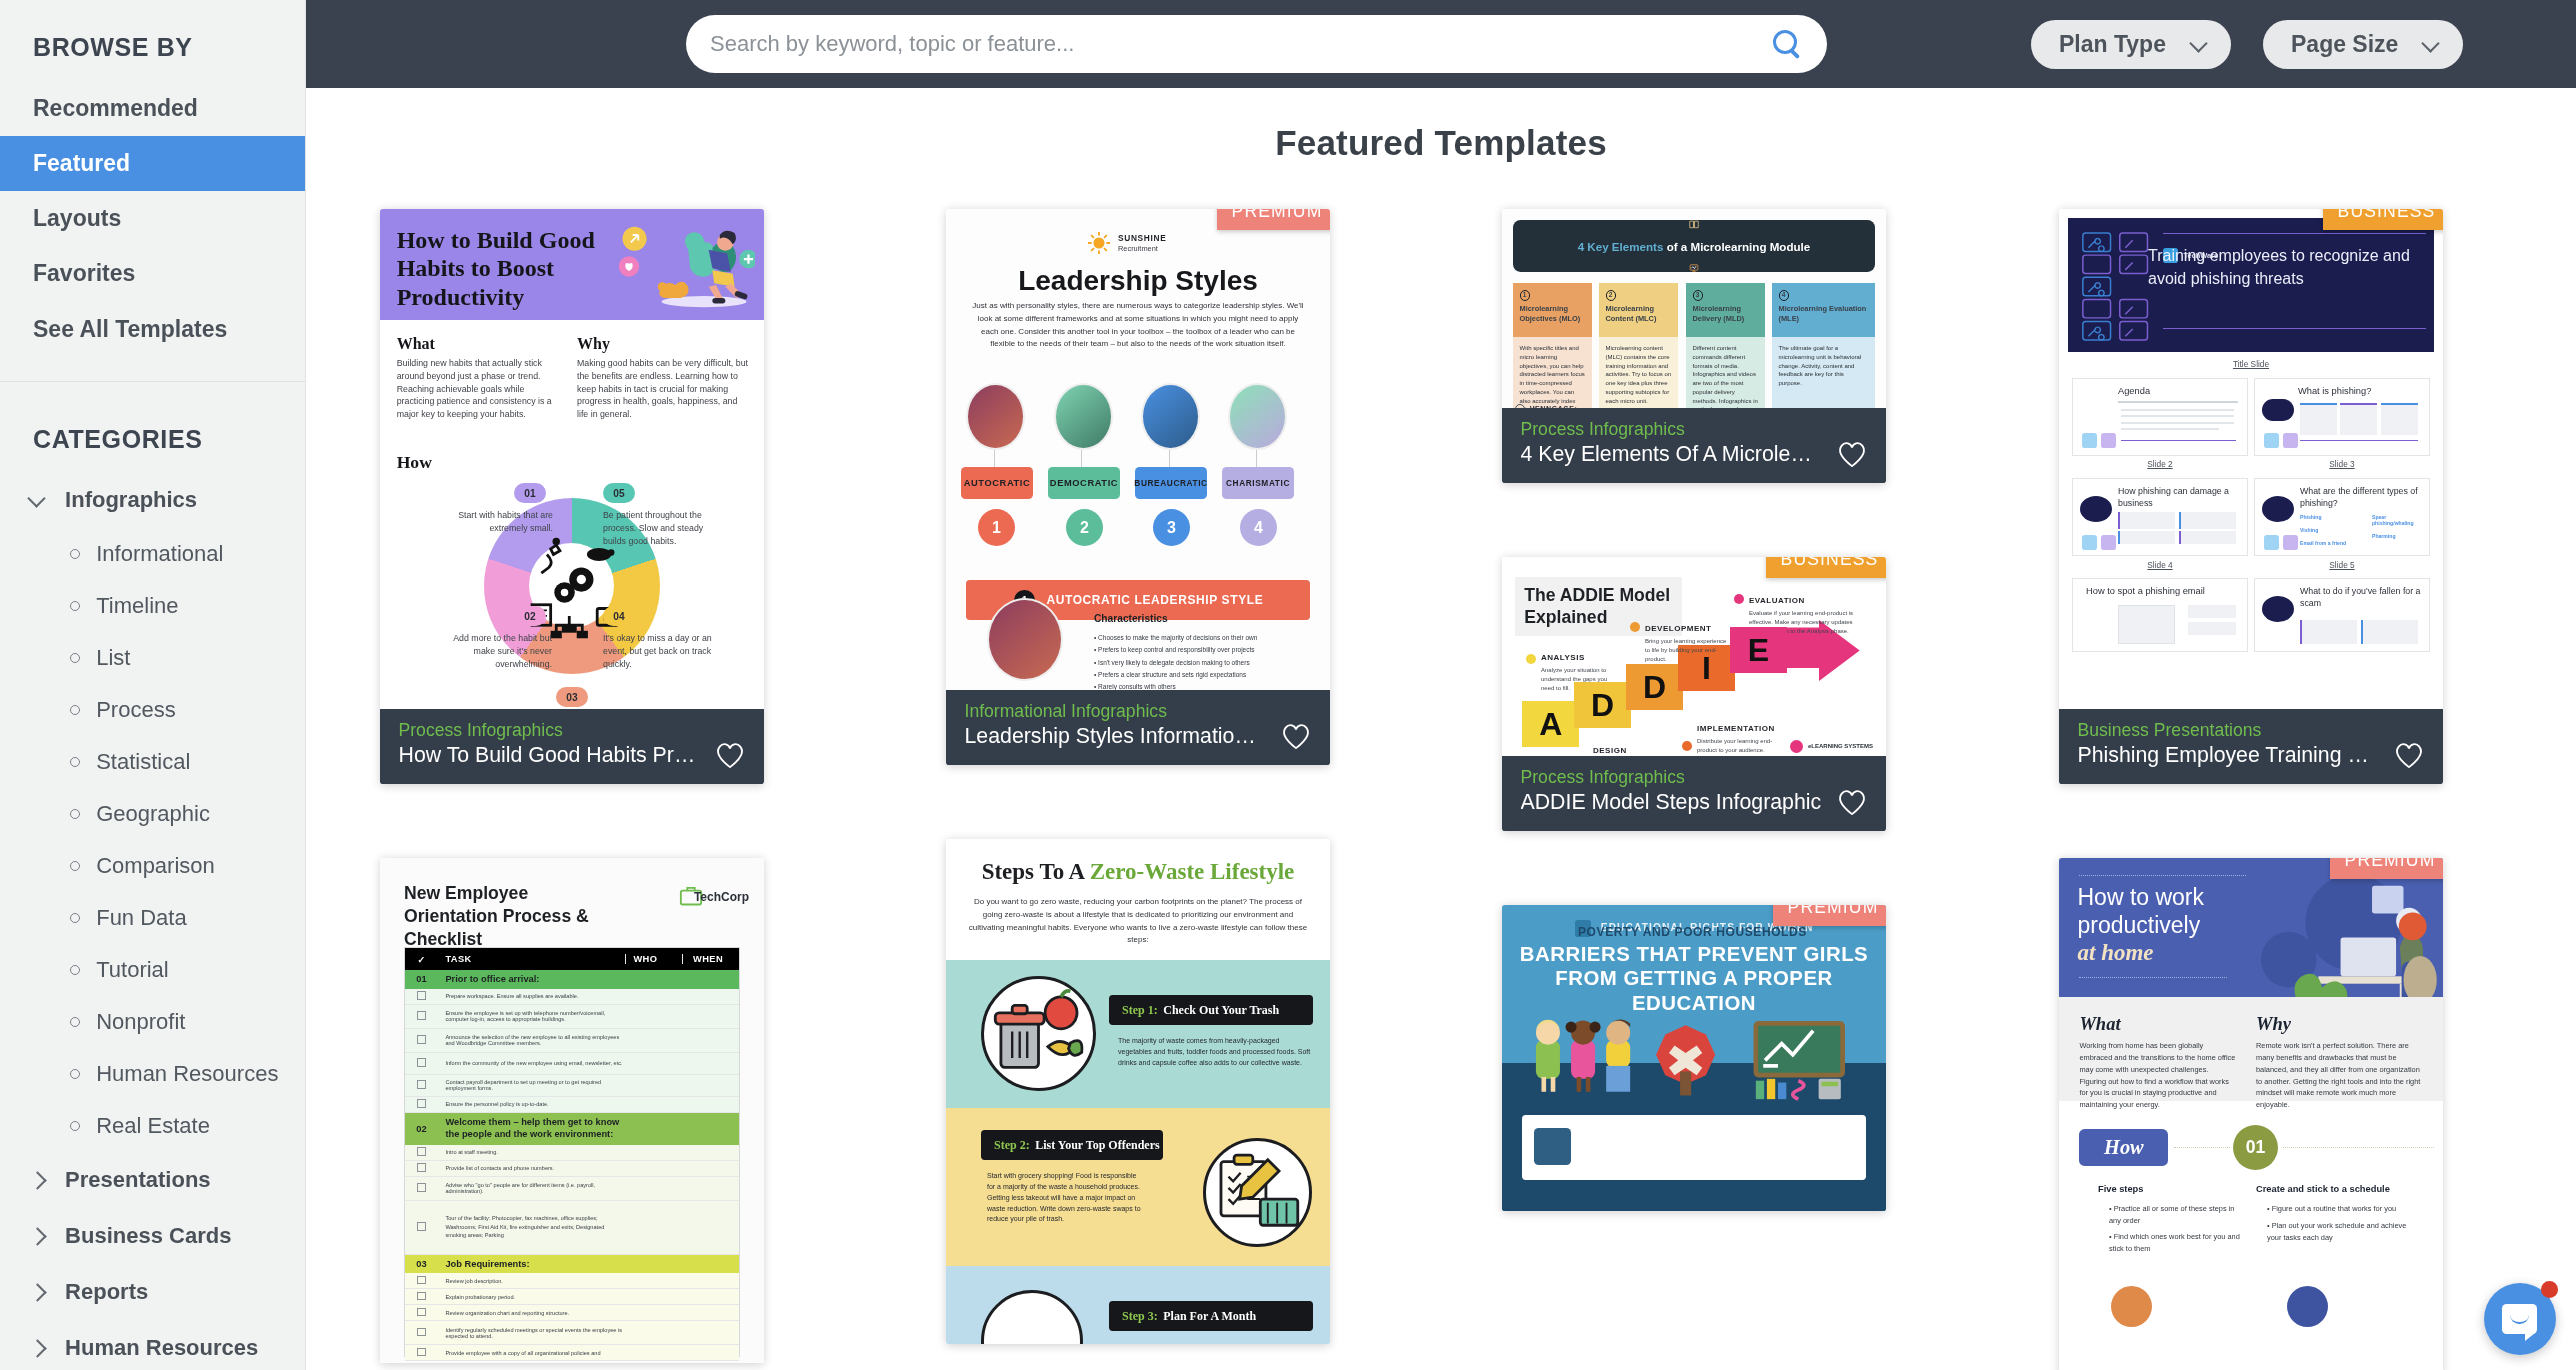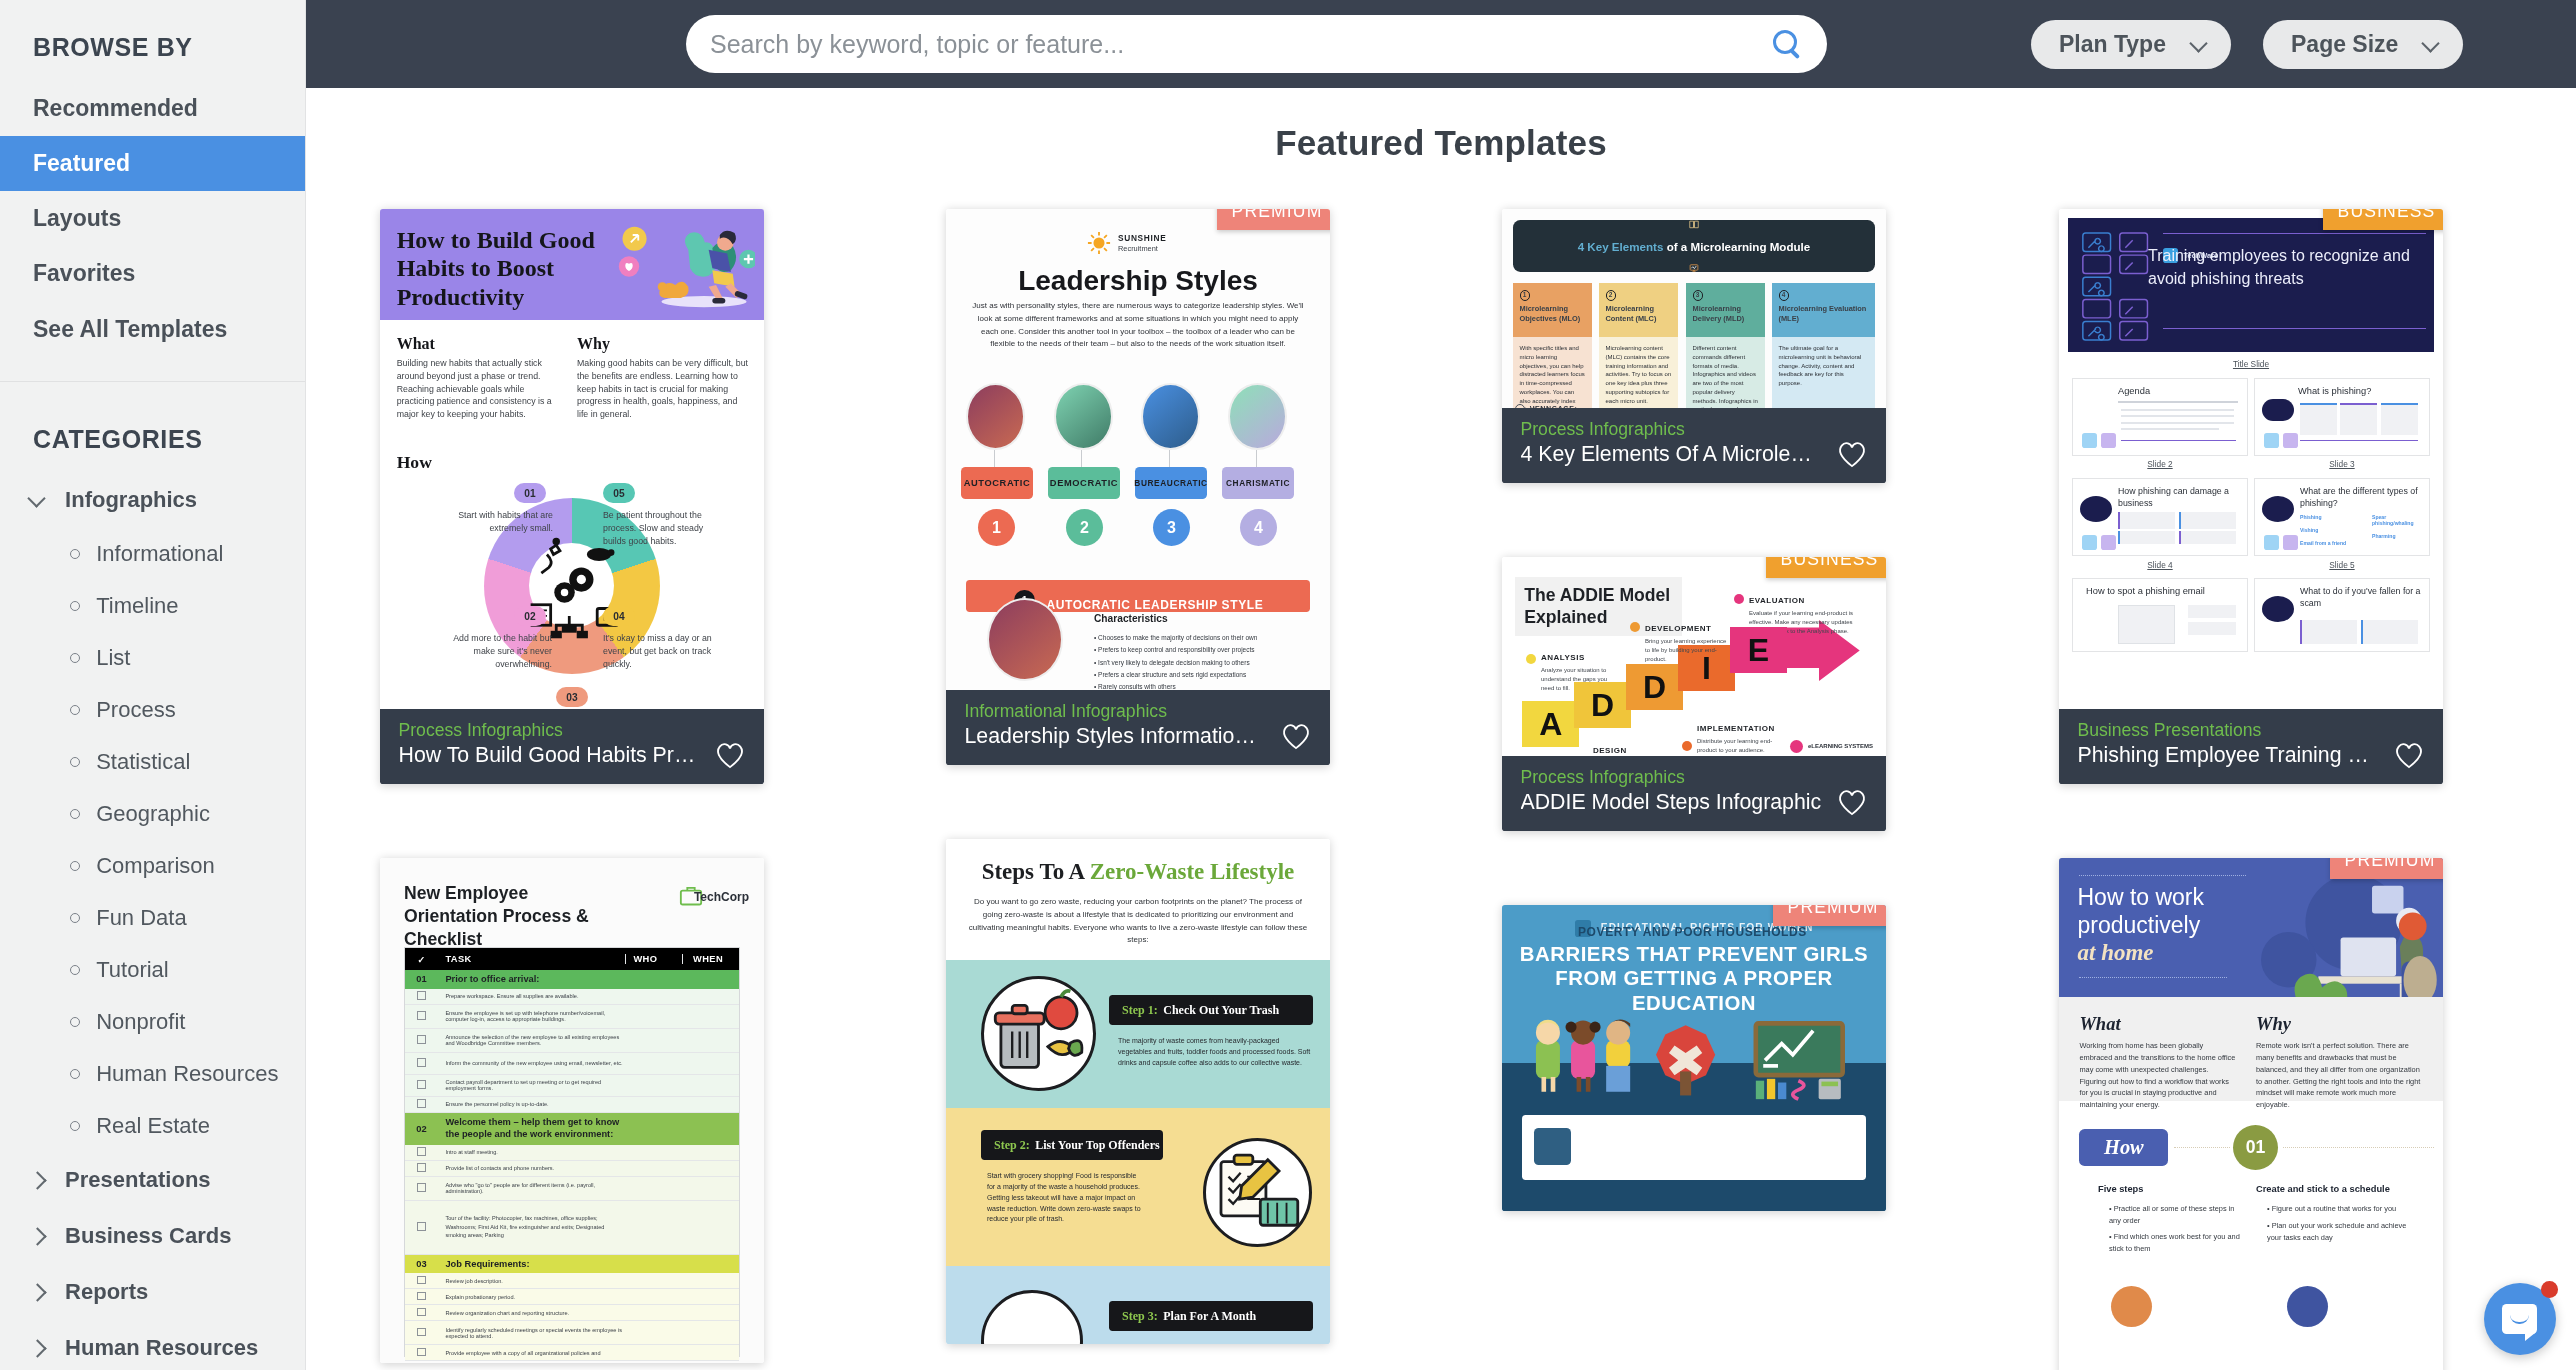--- a/index.html
+++ b/index.html
@@ -62,21 +62,21 @@
   }
   .search-wrap {
     position: absolute; left: 380px; top: 15px;
     width: 1141px; height: 58px;
     background: #ffffff; border-radius: 32px;
     display: flex; align-items: center; padding: 0 24px;
   }
   .search-input {
     flex: 1 1 auto; border: none; outline: none; background: transparent;
     font-family: "Liberation Sans", sans-serif;
-    font-size: 25px; color: #6d7479;
+    font-size: 22px; color: #6d7479;
   }
   .search-input::placeholder { color: #8b9197; }
   .mag {
     width: 32px; height: 32px; position: relative; flex: 0 0 32px;
   }
   .mag::before {
     content: ""; position: absolute; left: 1.9px; top: 1.9px;
     width: 18.5px; height: 18.5px; border: 3.7px solid #4a90e2; border-radius: 50%;
   }
   .mag::after {
@@ -195,22 +195,22 @@
   
   .ls-title { position:absolute; left:0; right:0; text-align:center; font-weight:bold;
               font-size:28px; color:#17181c; }
   .ls-body { position:absolute; left:26px; right:26px; font-size:8px; line-height:1.6;
              color:#2f3238; text-align:center; }
   .avatar { position:absolute; width:59px; height:67px; border-radius:50%; border:2.8px solid #eee; }
   .lbl { position:absolute; height:32px; border-radius:4.6px; color:#1d1f24; font-size:9.3px;
          font-weight:bold; letter-spacing:0.6px; display:flex; align-items:center; justify-content:center; }
   .circ { position:absolute; width:37px; height:37px; border-radius:50%; color:#fff;
           font-size:16px; font-weight:bold; display:flex; align-items:center; justify-content:center; }
-  .banner { position:absolute; left:20.4px; right:20.4px; height:32px; background:#ec6a52;
-            border-radius:3.7px; display:flex; align-items:flex-end; padding-left:80px; }
+  .banner { position:absolute; left:20.4px; right:20.4px; height:40px; background:#ec6a52;
+            border-radius:3.7px; display:flex; align-items:center; padding-left:80px; }
 
   
   .mk-bar { position:absolute; left:11px; right:11px; top:11px; height:52px;
             background:#233039; border-radius:7.4px; display:flex; align-items:center;
             justify-content:center; gap:11px;flex-direction:column; }
   .mk-col { position:absolute; top:74px; width:79px; bottom:32px; }
   .mk-ch { height:54px; padding:7.4px 6.5px 0 6.5px; font-size:7.4px; font-weight:bold; line-height:1.25; }
   .mk-bd { position:absolute; left:0; right:0; top:54px; bottom:0; padding:7.4px 6.5px;
            font-size:6px; line-height:1.45; color:#2b2f35; }
 

